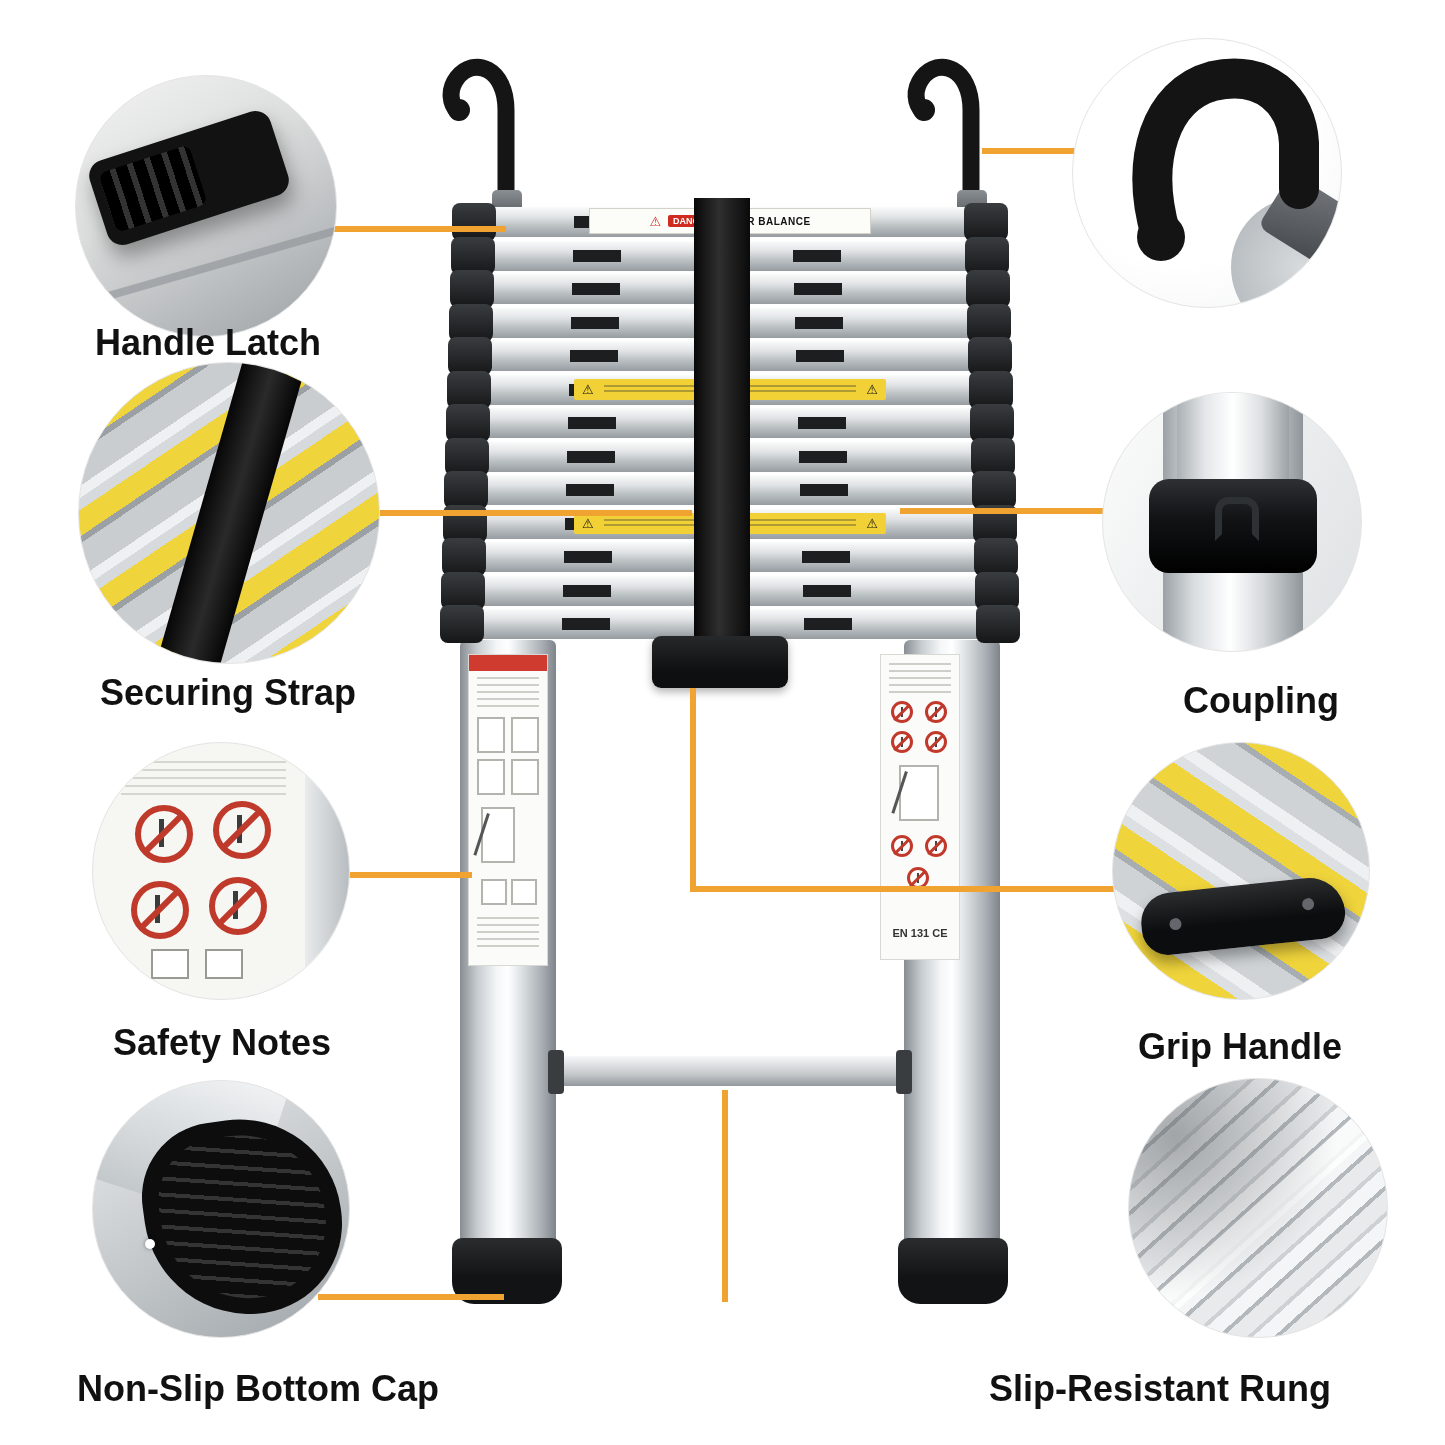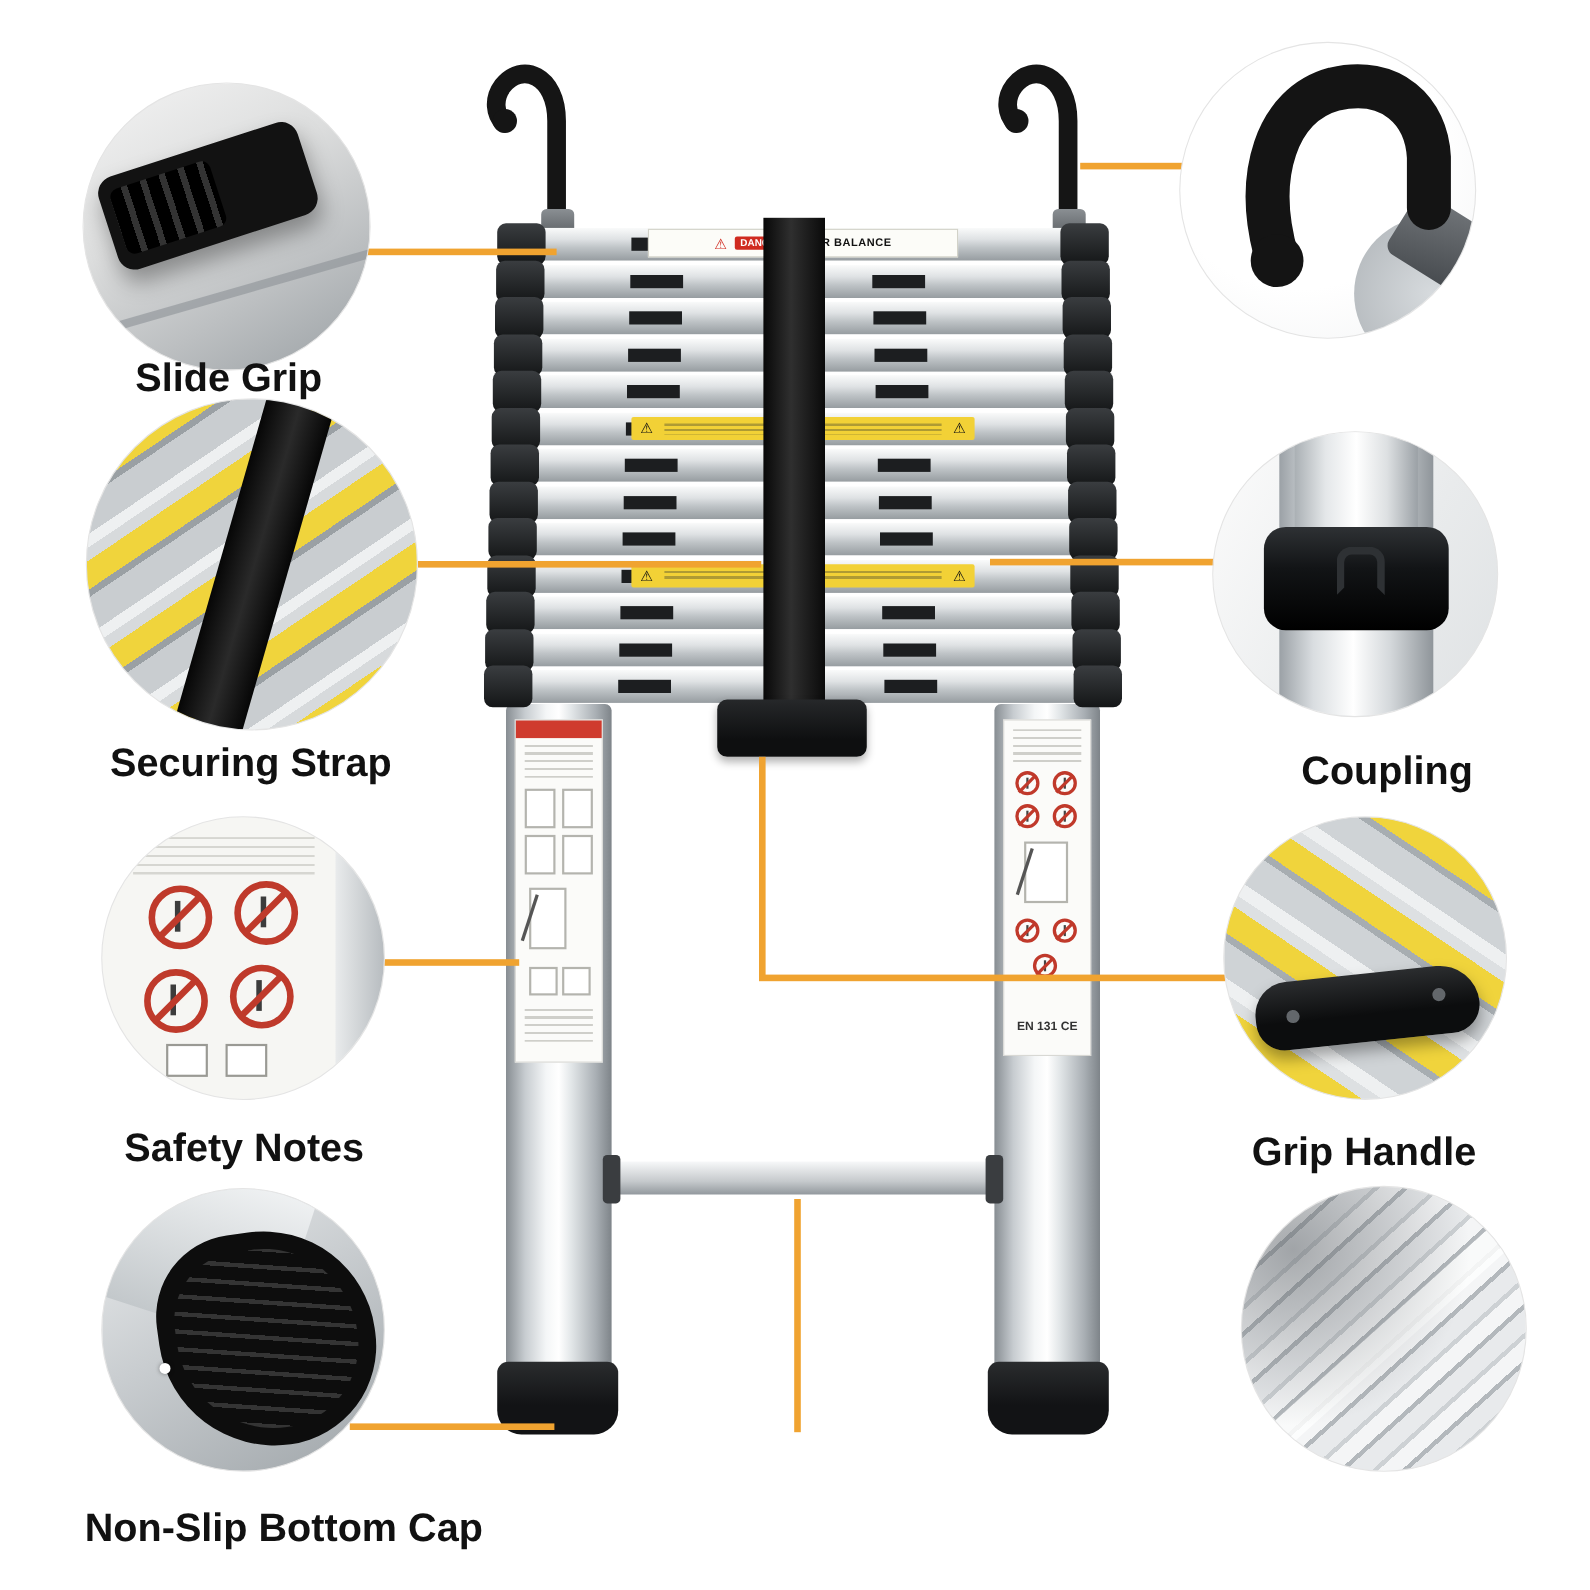--- a/index.html
+++ b/index.html
@@ -178,21 +178,21 @@
     <div class="ps-box" style="left:8px;top:62px;width:28px;height:36px;"></div>
     <div class="ps-box" style="left:42px;top:62px;width:28px;height:36px;"></div>
     <div class="ps-box" style="left:8px;top:104px;width:28px;height:36px;"></div>
     <div class="ps-box" style="left:42px;top:104px;width:28px;height:36px;"></div>
     <div class="ps-diag" style="left:12px;top:152px;width:34px;height:56px;"></div>
     <div class="ps-box" style="left:12px;top:224px;width:26px;height:26px;"></div>
     <div class="ps-box" style="left:42px;top:224px;width:26px;height:26px;"></div>
     <div class="ps-lines" style="top:262px;"></div>
   </div>
 
-  <div class="post-sticker" style="left:912px;top:654px;height:306px;">
+  <div class="post-sticker" style="left:880px;top:654px;height:306px;">
     <div class="ps-lines" style="top:8px;"></div>
     <div class="no-sm" style="left:10px;top:46px;"></div>
     <div class="no-sm" style="left:44px;top:46px;"></div>
     <div class="no-sm" style="left:10px;top:76px;"></div>
     <div class="no-sm" style="left:44px;top:76px;"></div>
     <div class="ps-diag" style="left:18px;top:110px;width:40px;height:56px;"></div>
     <div class="no-sm" style="left:10px;top:180px;"></div>
     <div class="no-sm" style="left:44px;top:180px;"></div>
     <div class="no-sm" style="left:26px;top:212px;"></div>
     <div class="ps-cert" style="top:272px;">EN 131 CE</div>
@@ -257,20 +257,21 @@
       <div class="c7-ribs"></div>
     </div>
     <div class="c7-rivet"></div>
   </div>
 
   <div class="circle c8" style="left:1128px;top:1078px;width:258px;height:258px;">
     <div class="c8-hi"></div>
     <div class="c8-shade"></div>
   </div>
 
-  <div class="label" style="left:208px;top:322px;">Slide Grip</div>
+  <div class="label" style="left:208px;top:322px;">Handle Latch</div>
   <div class="label" style="left:228px;top:672px;">Securing Strap</div>
   <div class="label" style="left:1232px;top:680px;margin-left:29px;">Coupling</div>
   <div class="label" style="left:222px;top:1022px;">Safety Notes</div>
   <div class="label" style="left:258px;top:1368px;">Non-Slip Bottom Cap</div>
   <div class="label" style="left:1240px;top:1026px;">Grip Handle</div>
+  <div class="label" style="left:1160px;top:1368px;">Slip-Resistant Rung</div>
 
 </div>
 
 </body></html>

